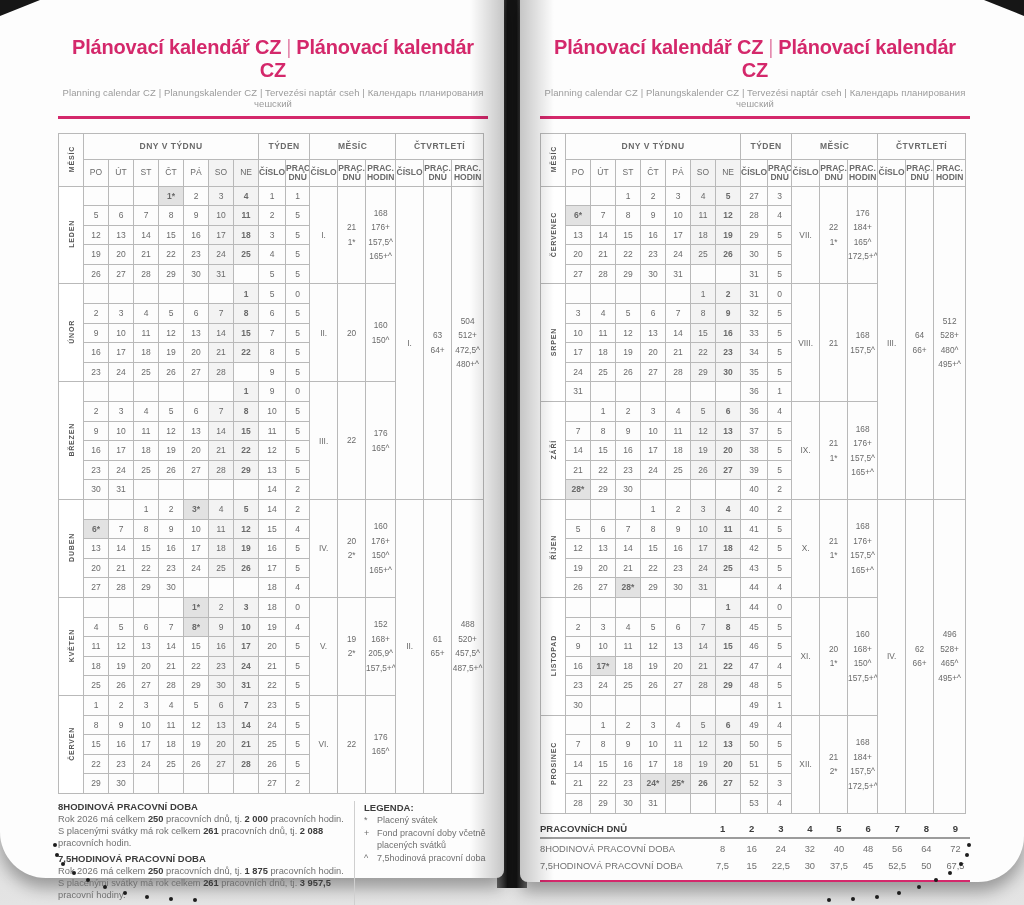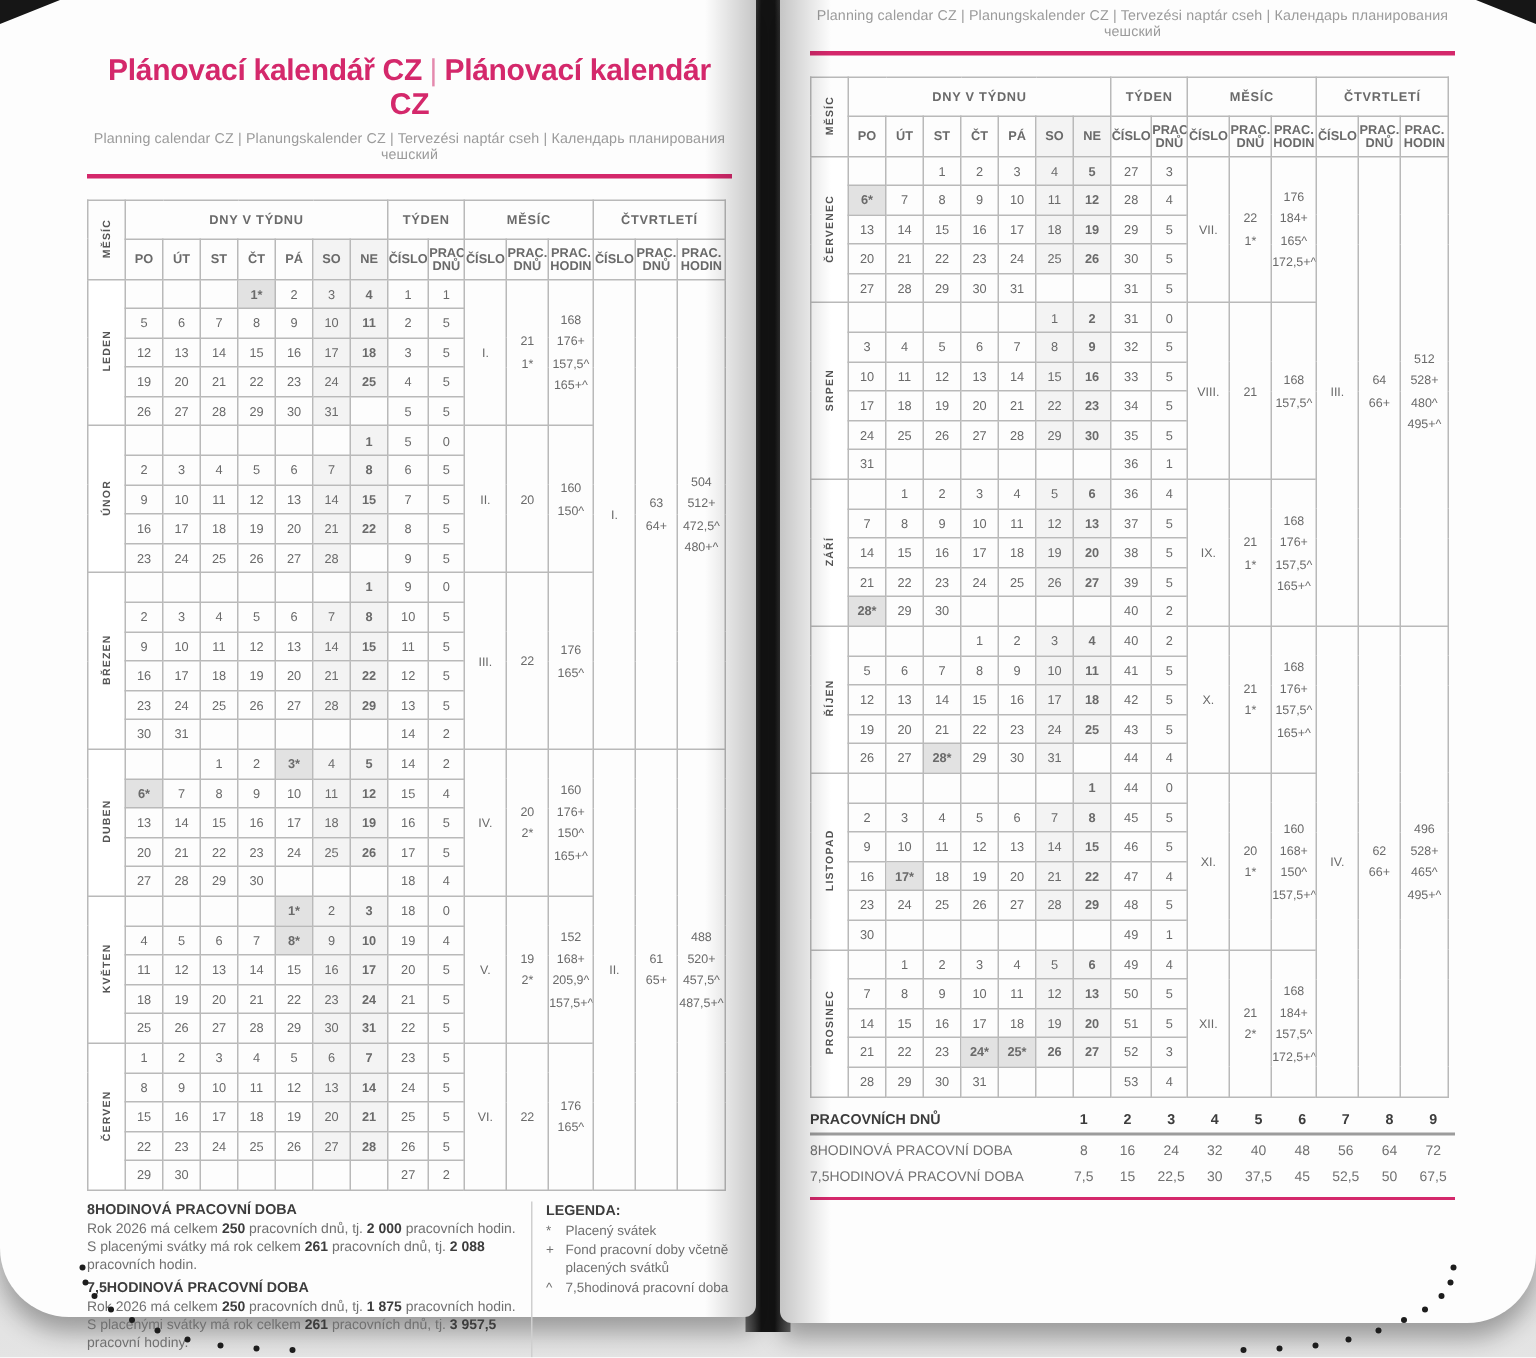--- a/index.html
+++ b/index.html
@@ -21,21 +21,21 @@
   .ph-title{margin-top:36px;text-align:center;font-size:20px;font-weight:bold;color:var(--accent,#d4286b);letter-spacing:-0.2px;}
   .ph-sep{color:#e489ad;padding:0 5px;font-weight:normal;}
   .ph-sub{text-align:center;font-size:9.5px;color:#9b9b9b;margin-top:5px;letter-spacing:0.1px;}
   .rule{height:2.5px;background:var(--accent,#d4286b);margin-top:7px;}
   table.cal{border-collapse:collapse;width:389px;table-layout:fixed;margin-top:14px;}
   .cal th,.cal td{border:1px solid #b9b9b9;padding:0;text-align:center;color:#6a6a6a;font-size:8.5px;line-height:1;overflow:hidden;}
   .cal thead tr:first-child{height:26px;}
   .cal thead tr:last-child{height:27px;}
   .cal tbody tr{height:19.6px;}
   .th-grp{font-size:7.2px;font-weight:bold;color:#555;letter-spacing:0.5px;}
-  .th-day{font-size:7px;font-weight:bold;color:#555;}
+  .th-day{font-size:7px;font-weight:normal;color:#555;}
   .th-sub{font-size:6.2px;font-weight:bold;color:#555;line-height:1.25;padding:1px;white-space:normal;}
   .th-rot{width:25px;}
   .v-text{writing-mode:vertical-rl;transform:rotate(180deg);font-size:7px;font-weight:bold;color:#555;letter-spacing:0.8px;display:inline-block;}
   td.month-cell{background:#fff;}
   td.day{color:#6a6a6a;}
   .c-sat{background:#f3f3f3;}
   .c-sun{background:#f3f3f3;color:var(--red,#c52b56);font-weight:bold;}
   .c-sath{background:#f3f3f3;}
   .c-sunh{background:#f3f3f3;color:var(--red,#c52b56);}
   .c-hol{background:#e2e2e2;color:var(--red,#c52b56);font-weight:bold;}
@@ -580,20 +580,23 @@
               <span>7,5hodinová pracovní doba</span>
             </div>
           </div>
       </div>
 
     </div>
   </div>
 
   <div class="page right">
     <div class="content">
+      <div class="ph-title">
+        <span>Plánovací kalendář CZ</span><span class="ph-sep">|</span><span>Plánovací kalendár CZ</span>
+      </div>
       <div class="ph-sub">Planning calendar CZ | Planungskalender CZ | Tervezési naptár cseh | Календарь планирования чешский</div>
       <div class="rule"></div>
       <table class="cal">
           <colgroup>
             <col style="width: 25px;">
             <col style="width: 25px;">
             <col style="width: 25px;">
             <col style="width: 25px;">
             <col style="width: 25px;">
             <col style="width: 25px;">

